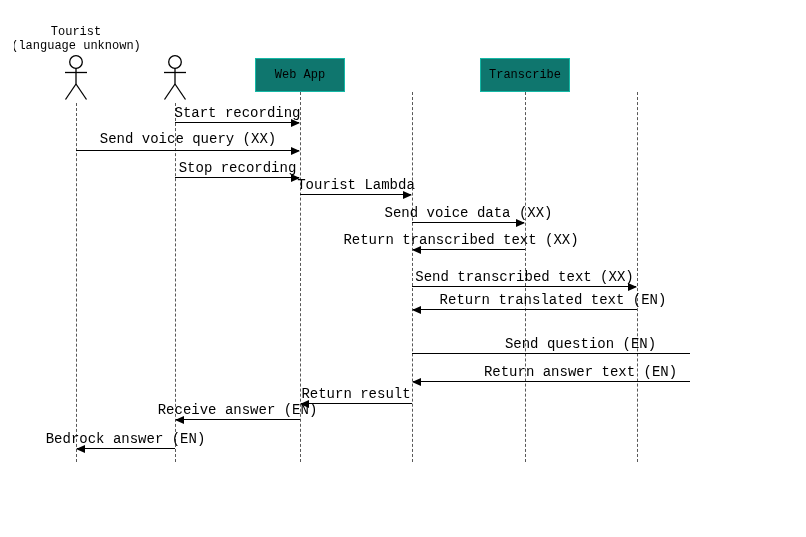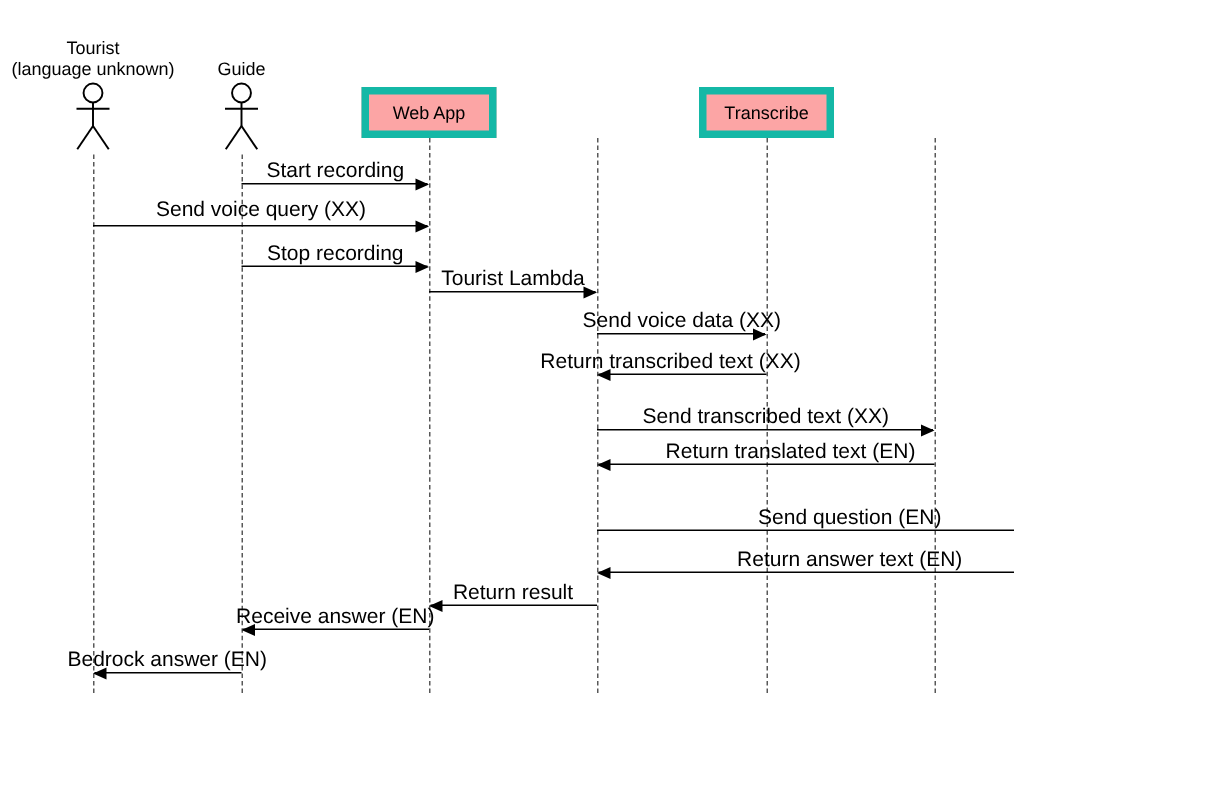--- a/index.html
+++ b/index.html
@@ -1,40 +1,41 @@
 <!DOCTYPE html>
 <html><head>
 <meta charset="utf-8">
 <style>
   html,body{margin:0;padding:0;background:#ffffff;}
   .canvas{
     position:relative;
     width:676px;height:537px;
     background:#ffffff;
-    font-family:Liberation Sans, sans-serif;
+    font-family:Liberation Mono, monospace;
     color:#000;
     overflow:hidden;
+    margin-left:14px;
   }
   .actor-label{
     position:absolute;
     text-align:center;
     font-size:12px;
     line-height:14px;
     color:#000;
   }
   .actor-figure{position:absolute;}
   .lifeline{
     position:absolute;
     width:0;
     border-left:1px dashed #585858;
   }
   .pbox{
     position:absolute;
-    background:#fca5a5;
-    border:5px solid #14b8a6;
+    background:#0f766e;
+    border:1px solid #14b8a6;
     box-sizing:border-box;
     display:flex;
     align-items:center;
     justify-content:center;
     font-size:12px;
   }
   .mline{
     position:absolute;
     height:1px;
     background:#000000;
@@ -65,23 +66,20 @@
       <div>(language unknown)</div>
     </div>
     <div class="actor-figure" style="left: 47px; top: 54px;"><svg width="30" height="48" viewBox="0 0 30 48">
         <circle cx="15" cy="8" r="6.3" fill="none" stroke="#000" stroke-width="1.3"></circle>
         <line x1="15" y1="14.3" x2="15" y2="30" stroke="#000" stroke-width="1.3"></line>
         <line x1="4" y1="18.5" x2="26" y2="18.5" stroke="#000" stroke-width="1.3"></line>
         <line x1="15" y1="30" x2="4.5" y2="45.5" stroke="#000" stroke-width="1.3"></line>
         <line x1="15" y1="30" x2="25.5" y2="45.5" stroke="#000" stroke-width="1.3"></line>
       </svg></div>
     <div class="lifeline" style="left: 62px; top: 103px; height: 359px;"></div>
-    <div class="actor-label" style="left: 71px; width: 180px; top: 39px;">
-      <div>Guide</div>
-    </div>
     <div class="actor-figure" style="left: 146px; top: 54px;"><svg width="30" height="48" viewBox="0 0 30 48">
         <circle cx="15" cy="8" r="6.3" fill="none" stroke="#000" stroke-width="1.3"></circle>
         <line x1="15" y1="14.3" x2="15" y2="30" stroke="#000" stroke-width="1.3"></line>
         <line x1="4" y1="18.5" x2="26" y2="18.5" stroke="#000" stroke-width="1.3"></line>
         <line x1="15" y1="30" x2="4.5" y2="45.5" stroke="#000" stroke-width="1.3"></line>
         <line x1="15" y1="30" x2="25.5" y2="45.5" stroke="#000" stroke-width="1.3"></line>
       </svg></div>
     <div class="lifeline" style="left: 161px; top: 103px; height: 359px;"></div>
     <div class="lifeline" style="left: 286px; top: 92px; height: 370px;"></div>
     <div class="pbox" style="left: 241px; top: 58px; width: 90px; height: 34px;">
@@ -113,21 +111,21 @@
     <div class="mhead right" style="left: 502px; top: 218.5px;"></div>
     <div class="mlabel" style="left: 454.5px; top: 207px;">Send voice data (XX)</div>
     <div class="mline" style="left: 399px; width: 112px; top: 249px;"></div>
     <div class="mhead left" style="left: 398px; top: 245.5px;"></div>
     <div class="mlabel" style="left: 447px; top: 234px;">Return transcribed text (XX)</div>
     <div class="mline" style="left: 398px; width: 224px; top: 286px;"></div>
     <div class="mhead right" style="left: 614px; top: 282.5px;"></div>
     <div class="mlabel" style="left: 510.5px; top: 271px;">Send transcribed text (XX)</div>
     <div class="mline" style="left: 399px; width: 224px; top: 309px;"></div>
     <div class="mhead left" style="left: 398px; top: 305.5px;"></div>
-    <div class="mlabel" style="left: 527px; top: 294px;">Return translated text (EN)</div>
+    <div class="mlabel" style="left: 539px; top: 294px;">Return translated text (EN)</div>
     <div class="mline" style="left: 398px; width: 336px; top: 353px;"></div>
     <div class="mhead right" style="left: 726px; top: 349.5px;"></div>
     <div class="mlabel" style="left: 566.5px; top: 338px;">Send question (EN)</div>
     <div class="mline" style="left: 399px; width: 336px; top: 381px;"></div>
     <div class="mhead left" style="left: 398px; top: 377.5px;"></div>
     <div class="mlabel" style="left: 566.5px; top: 366px;">Return answer text (EN)</div>
     <div class="mline" style="left: 287px; width: 111px; top: 403px;"></div>
     <div class="mhead left" style="left: 286px; top: 399.5px;"></div>
     <div class="mlabel" style="left: 342px; top: 388px;">Return result</div>
     <div class="mline" style="left: 162px; width: 124px; top: 419px;"></div>

